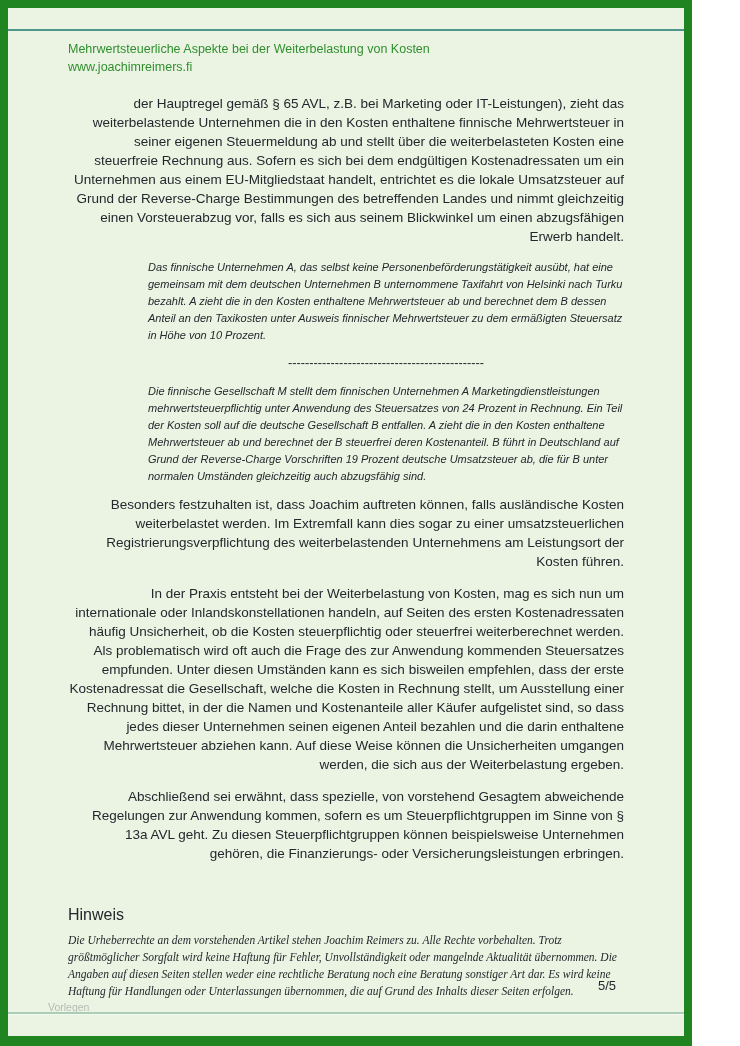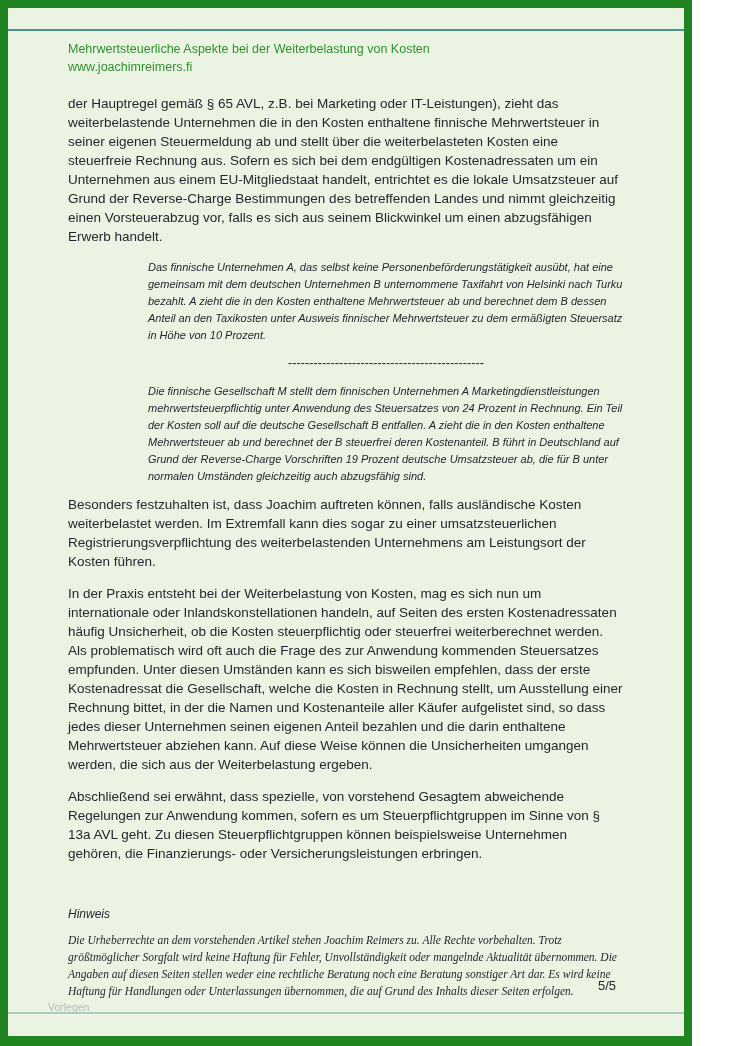--- a/index.html
+++ b/index.html
@@ -41,21 +41,21 @@
     font-size:12.5px;
     line-height:15px;
     text-decoration:none;
     display:inline-block;
   }
   .para{
     color:var(--body-ink);
     font-size:13.5px;
     line-height:19px;
     margin-bottom:13px;
-    text-align:left;
+    text-align:right;
   }
   .example-block{
     margin-left:80px;
     margin-top:10px;
     margin-bottom:10px;
     color:var(--body-ink);
     font-style:italic;
     font-size:11px;
     line-height:17px;
   }
@@ -66,22 +66,21 @@
     font-size:12.8px;
     line-height:17px;
     margin-top:6px;
     margin-bottom:12px;
     letter-spacing:0;
   }
   .hinweis{
     margin-top:44px;
     margin-bottom:10px;
     color:var(--body-ink);
-    font-style:italic;
-    font-size:12px;
+    font-size:16px;
     line-height:15px;
   }
   .disclaimer{
     color:var(--body-ink);
     font-style:italic;
     font-size:11.5px;
     line-height:17px;
     font-family:Liberation Serif, serif;
   }
   .page-number{

